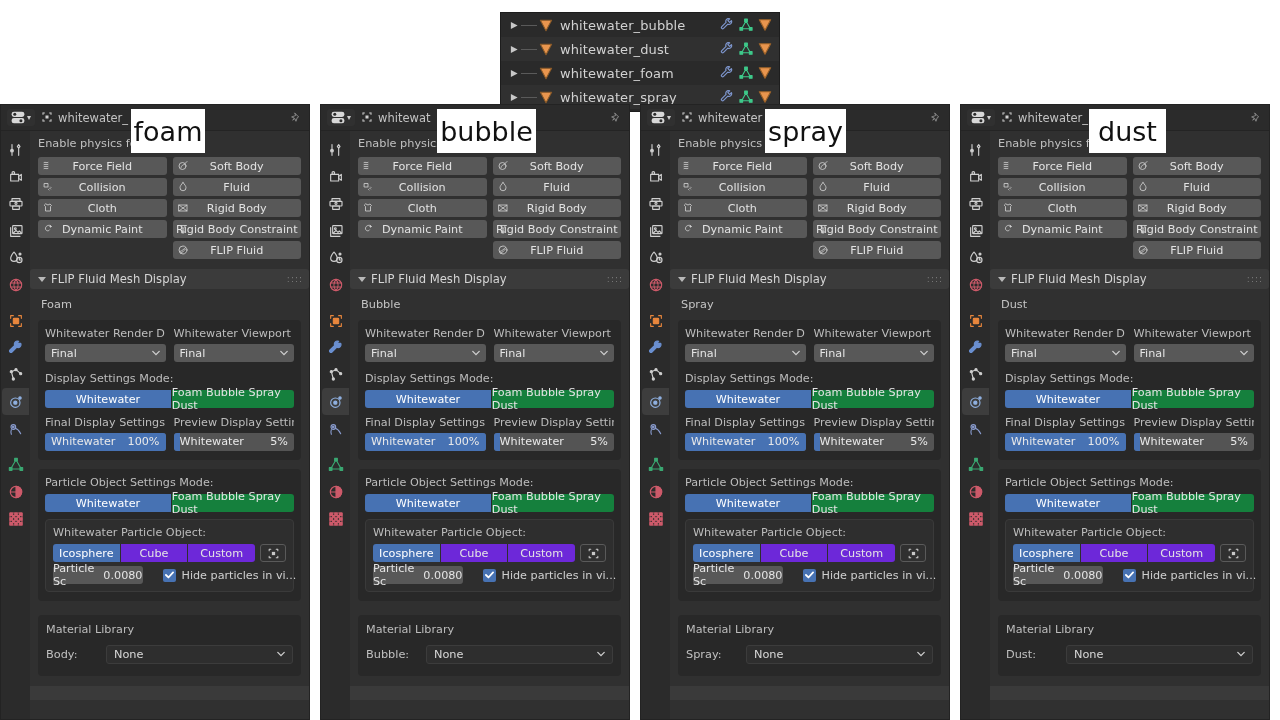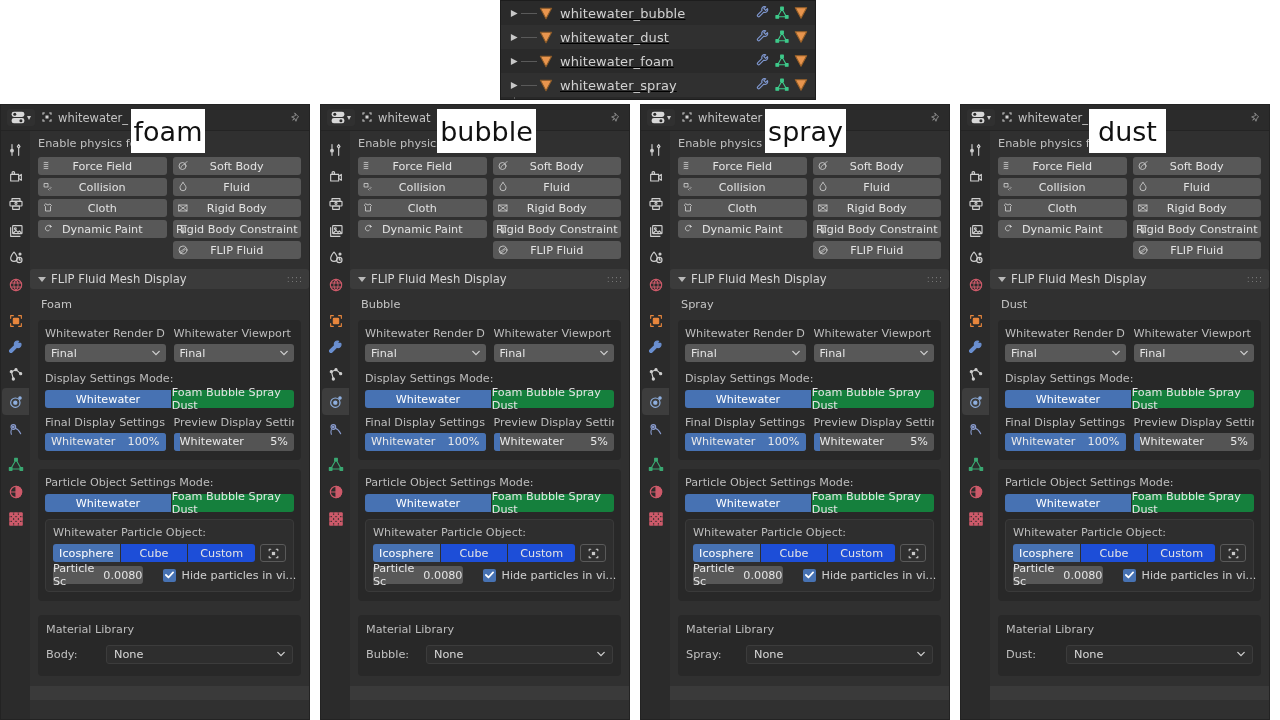--- a/index.html
+++ b/index.html
@@ -5,22 +5,22 @@
   * { box-sizing: border-box; margin:0; padding:0; }
   html,body{
     width:1280px; height:720px; background:#ffffff;
     font-family:"DejaVu Sans", sans-serif;
     overflow:hidden;
   }
   .stage{position:relative;width:1280px;height:720px;background:#fff;}
 
   
   .outliner{
-    position:absolute; left:500px; top:0; width:316px; height:100px;
-    background:#282828; border:1px solid #1d1d1d;text-decoration:underline;
+    position:absolute; left:500px; top:12px; width:280px; height:100px;
+    background:#282828; border:1px solid #1d1d1d;
   }
   .ol-row{
     position:relative; height:24px; display:flex; align-items:center;
     padding-left:8px; color:#d2d2d2; font-size:13px;
   }
   .ol-row.alt{background:#303030;}
   .ol-row.dark{background:#2a2a2a;}
   .ol-disc{
     width:10px;height:10px;flex:0 0 10px;margin-right:2px;
     display:flex;align-items:center;justify-content:center;
@@ -120,21 +120,21 @@
   .sliderrow{display:flex;gap:8px;margin-top:4px;}
   .slider{
     position:relative;height:18px;border-radius:3px;background:#545454;
     overflow:hidden;flex:1;
   }
   .slider .fill{position:absolute;left:0;top:0;bottom:0;background:#4772b3;}
   .slider .st{position:absolute;left:6px;top:0;line-height:18px;font-size:11.2px;color:#e9e9e9;z-index:2;}
   .slider .sv{position:absolute;right:6px;top:0;line-height:18px;font-size:11.2px;color:#e9e9e9;z-index:2;}
 
   .objrow{display:flex;gap:1px;margin-top:5px;align-items:center;}
-  .objrow > .sg{height:18px;display:flex;align-items:center;justify-content:center;font-size:11.2px;color:#e4e4e4;background:#1d4ed8;flex:1;}
+  .objrow > .sg{height:18px;display:flex;align-items:center;justify-content:center;font-size:11.2px;color:#e4e4e4;background:#6d28d9;flex:1;}
   .objrow > .sg:first-child{border-radius:3px 0 0 3px;}
   .objrow > .sg.on{background:#4772b3;color:#fff;}
   .objrow > .sg.last{border-radius:0 3px 3px 0;}
   .objpick{
     width:26px;height:18px;margin-left:4px;border:1px solid #5a5a5a;border-radius:3px;
     display:flex;align-items:center;justify-content:center;background:#303030;
   }
 
   .prow{display:flex;gap:20px;margin-top:4px;align-items:center;}
   .numfield{

